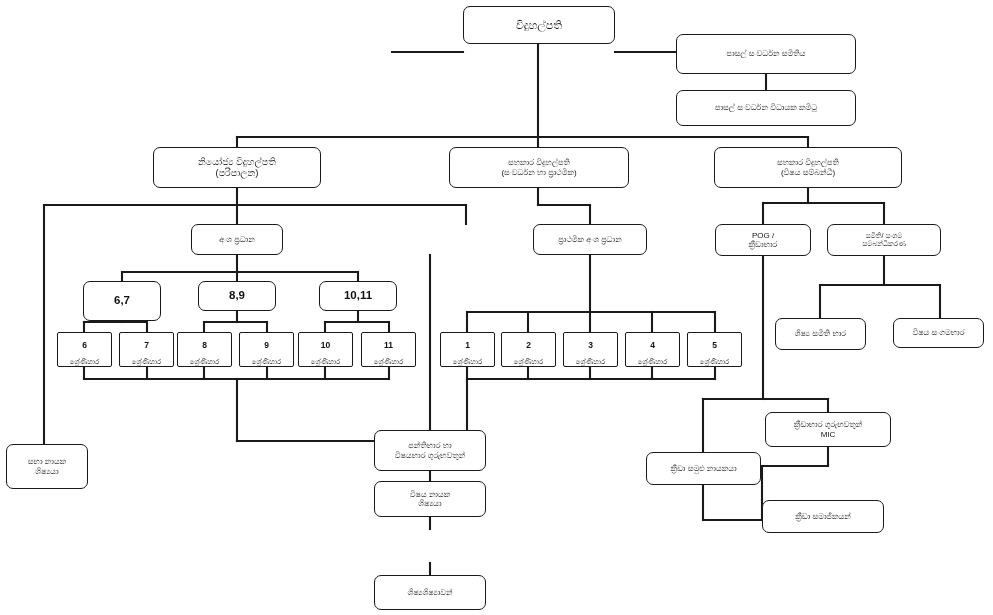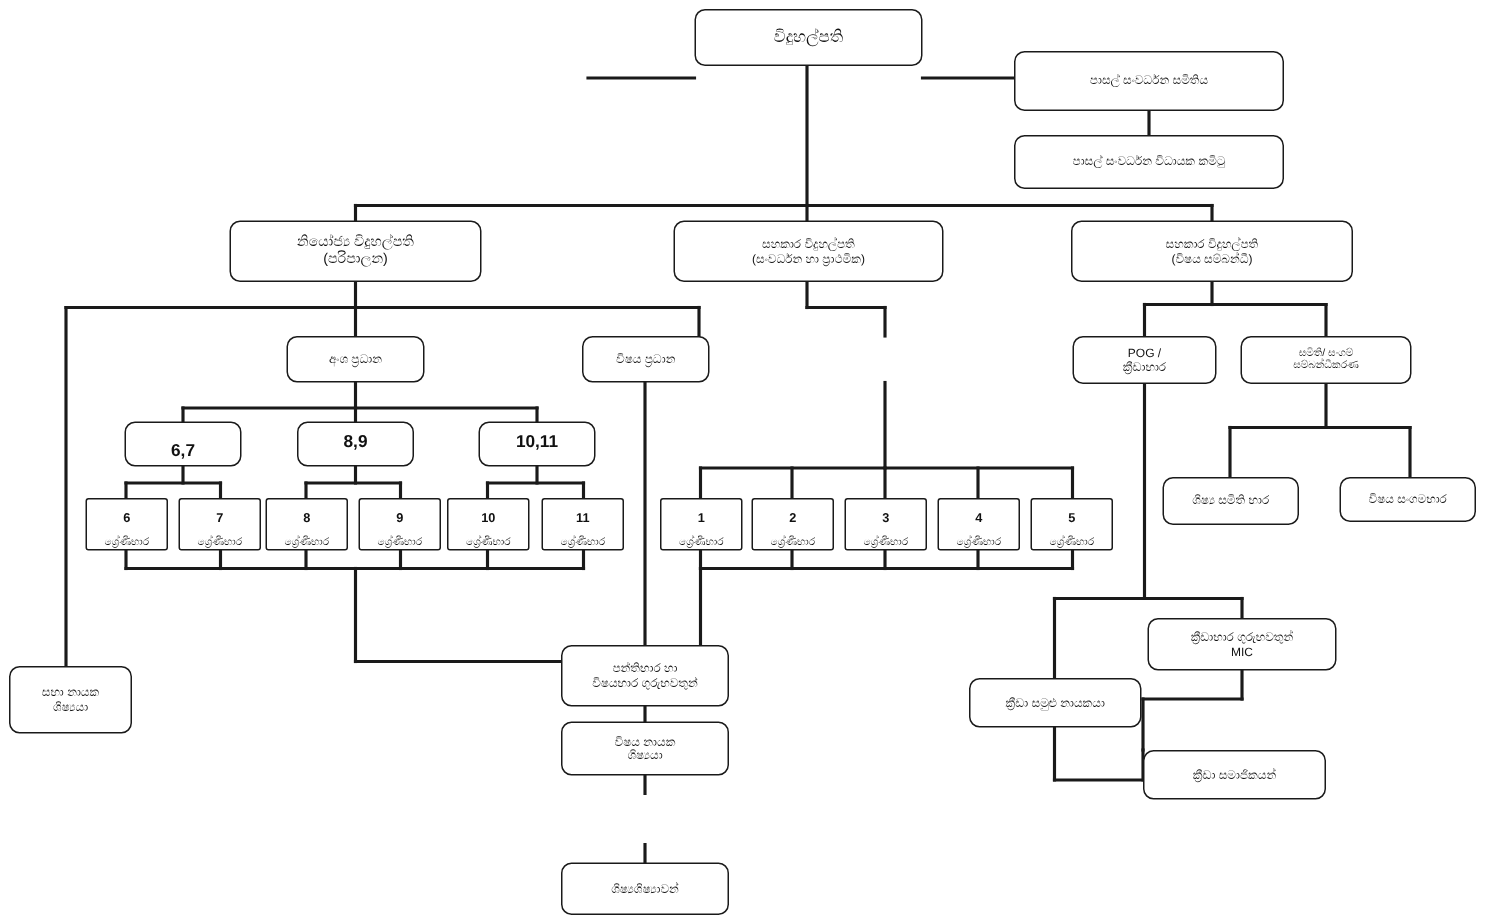--- a/index.html
+++ b/index.html
@@ -193,36 +193,36 @@
 
   <div class="node t-small" style="left:714px; top:147px; width:188px; height:41px;">
     <span class="label">සහකාර විදුහල්පති
 (විෂය සම්බන්ධී)</span>
   </div>
 
   <div class="node t-small" style="left:191px; top:224px; width:92px; height:31px;">
     <span class="label">අංශ ප්‍රධාන</span>
   </div>
 
-  <div class="node t-small" style="left:388px; top:224px; width:85px; height:31px;">
-    <span class="label">විෂය ප්‍රධාන</span>
-  </div>
-
+
+  <div class="node t-small" style="left:533px; top:224px; width:114px; height:31px;">
+    <span class="label">ප්‍රාථමික අංශ ප්‍රධාන</span>
+  </div>
 
   <div class="node t-small" style="left:715px; top:224px; width:96px; height:32px;">
     <span class="label">POG /
 ක්‍රීඩාභාර</span>
   </div>
 
   <div class="node t-tiny" style="left:827px; top:224px; width:114px; height:32px;">
     <span class="label">සමිති/ සංගම්
 සම්බන්ධීකරණ</span>
   </div>
 
-  <div class="node t-num" style="left:83px; top:281px; width:78px; height:30px;align-items:flex-end;">
+  <div class="node t-num" style="left:83px; top:281px; width:78px; height:40px;">
     <span class="label">6,7</span>
   </div>
 
   <div class="node t-num" style="left:198px; top:281px; width:78px; height:30px;">
     <span class="label">8,9</span>
   </div>
 
   <div class="node t-num" style="left:319px; top:281px; width:78px; height:30px;">
     <span class="label">10,11</span>
   </div>

